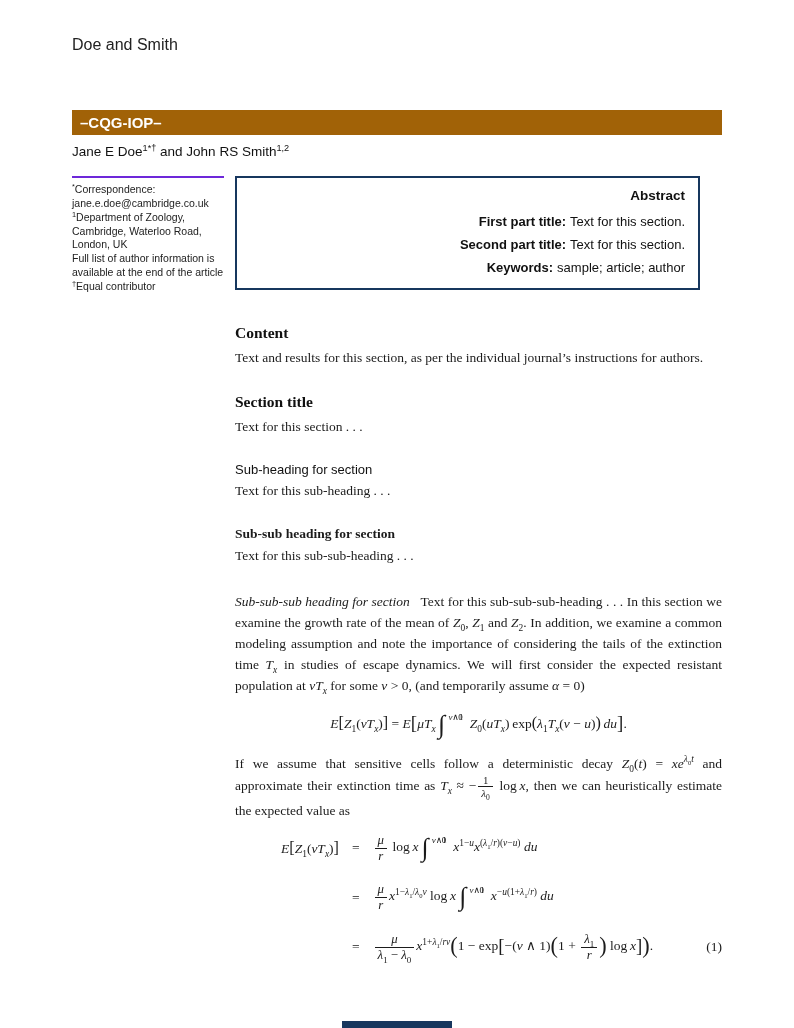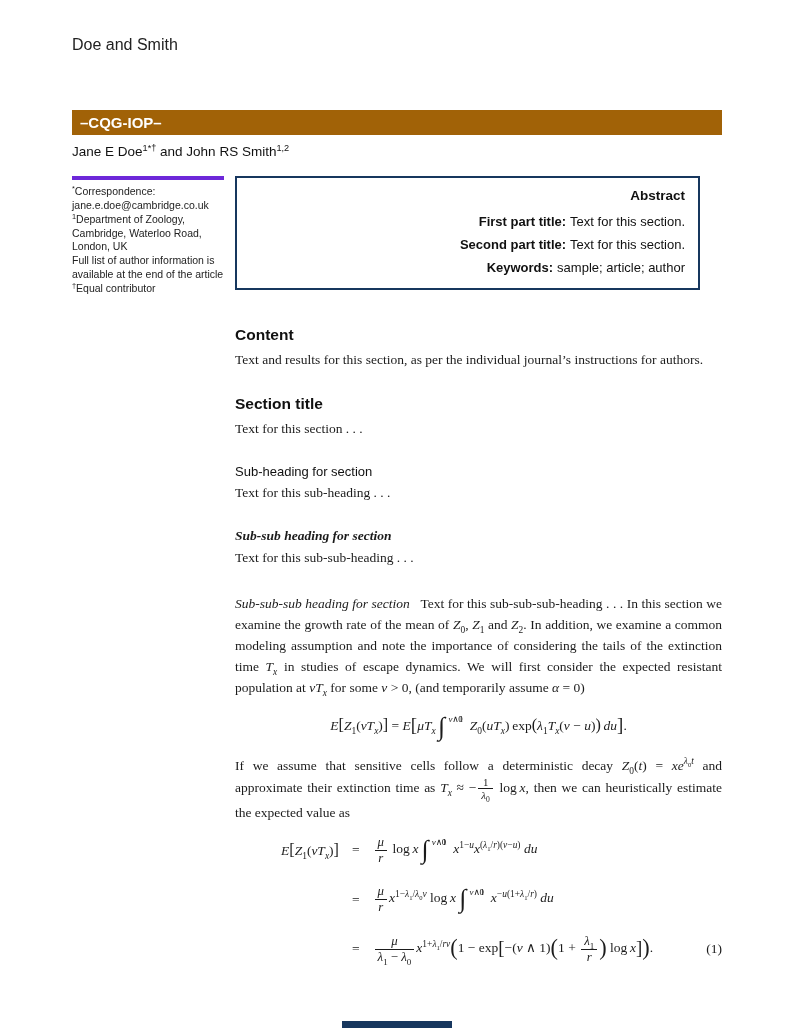--- a/index.html
+++ b/index.html
@@ -21,38 +21,38 @@
     margin-top:14px;font-family:"Liberation Sans",sans-serif;font-weight:normal;
     font-size:29px;letter-spacing:-0.2px;color:#111;
   }
   .authors{margin-top:9px;font-family:"Liberation Sans",sans-serif;font-size:13.5px;color:#111;}
   .authors sup{font-size:68%;line-height:0;}
 
   .columns{display:flex;margin-top:17px;align-items:flex-start;}
   .sidebar{
     width:152px;flex:0 0 152px;font-family:"Liberation Sans",sans-serif;
     font-size:10.5px;line-height:1.32;color:#222;
-    border-top:4px solid #6d28d9;padding-top:5px;box-sizing:border-box;
+    border-top:2px solid #6d28d9;padding-top:5px;box-sizing:border-box;
   }
   .sidebar p{margin:0;}
   .sidebar sup{font-size:70%;line-height:0;}
 
   .abstract{
     margin-left:11px;width:465px;box-sizing:border-box;
     border:2px solid #17375e;padding:10px 13px 13px;
     font-family:"Liberation Sans",sans-serif;font-size:13px;color:#111;text-align:right;
   }
   .abstract-heading{font-weight:bold;font-size:13.5px;margin:0 0 11px;}
   .abs-line{margin-top:8px;}
   .abs-label{font-weight:bold;margin-right:4px;}
 
   .main{margin-left:163px;width:487px;margin-top:30px;}
-  .h-main{font-family:Liberation Sans, sans-serif;font-weight:bold;font-size:15.5px;margin:0 0 5px;color:#111;}
+  .h-main{font-family:Liberation Serif, serif;font-weight:bold;font-size:15.5px;margin:0 0 5px;color:#111;}
   .h-sub{font-family:"Liberation Sans",sans-serif;font-weight:normal;font-size:13px;margin:0 0 3px;color:#111;}
-  .h-subsub{font-style:italic;font-size:13.5px;margin:0 0 3px;}
+  .h-subsub{font-size:13.5px;margin:0 0 3px;}
   .para{font-size:13.5px;line-height:1.56;text-align:justify;margin:0;}
   .mb-lg{margin-bottom:25px;}
   .mb-md{margin-bottom:13px;}
   sup,sub{line-height:0;}
   sup{font-size:70%;}
   sub{font-size:70%;}
 
   
   .eq-display{margin:16px 0 15px;text-align:center;font-size:13.5px;}
   .frac{display:inline-flex;flex-direction:column;vertical-align:middle;text-align:center;margin:0 2px;line-height:1.15;font-size:0.95em;}

